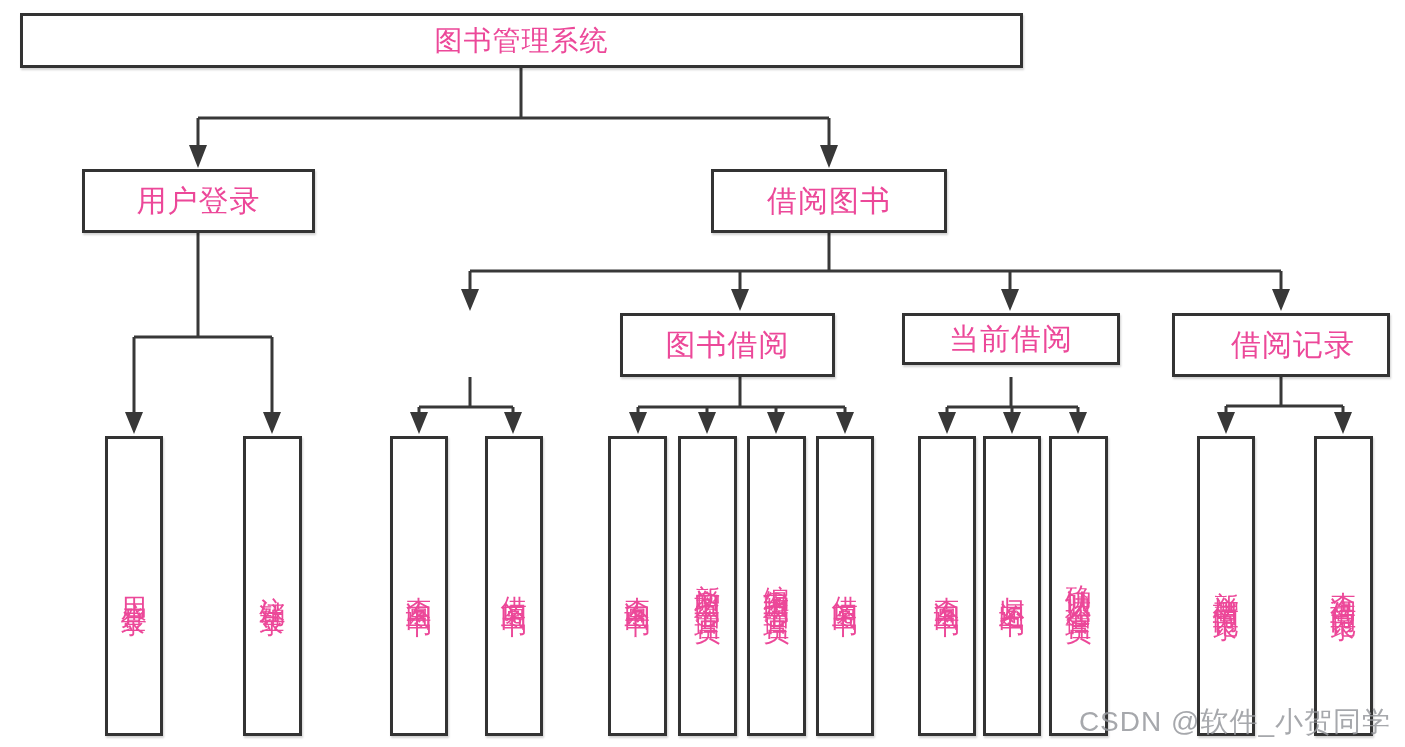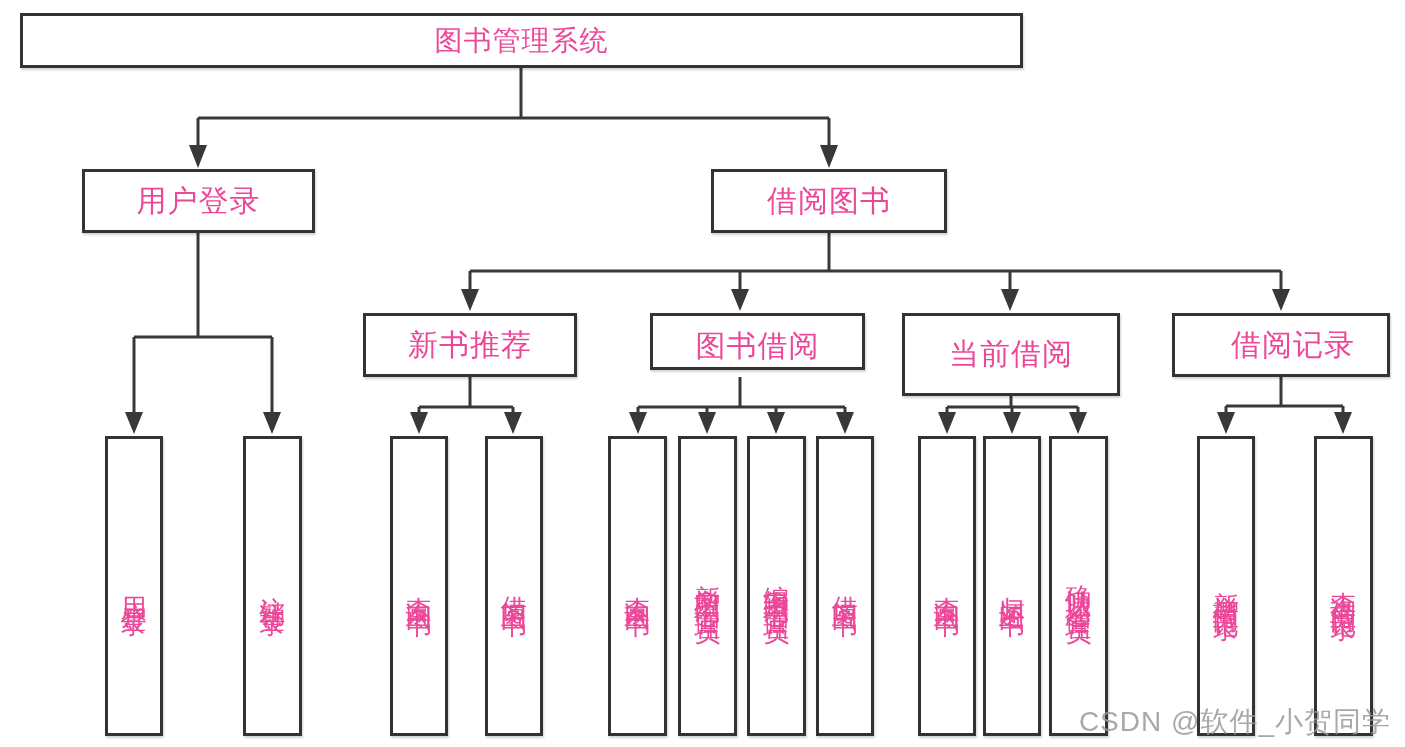--- a/index.html
+++ b/index.html
@@ -107,27 +107,24 @@
     <span>图书管理系统</span>
   </div>
 
   <div class="node lvl" style="left:82px; top:169px; width:233px; height:64px;">
     <span>用户登录</span>
   </div>
   <div class="node lvl" style="left:711px; top:169px; width:236px; height:64px;">
     <span>借阅图书</span>
   </div>
 
-  <div class="node lvl" style="left:363px; top:313px; width:214px; height:64px;">
-    <span>新书推荐</span>
-  </div>
-  <div class="node lvl" style="left:650px; top:313px; width:215px; height:57px;align-items:flex-end;">
+  <div class="node lvl" style="left:620px; top:313px; width:215px; height:64px;">
     <span>图书借阅</span>
   </div>
-  <div class="node lvl" style="left:902px; top:313px; width:218px; height:83px;">
+  <div class="node lvl" style="left:902px; top:313px; width:218px; height:52px;">
     <span>当前借阅</span>
   </div>
   <div class="node lvl" style="left:1172px; top:313px; width:218px; height:64px;padding-left:24px;">
     <span>借阅记录</span>
   </div>
 
   <div class="node leaf" style="left:105px; top:436px; width:58px; height:300px;">
     <span class="vtext">用户登录</span>
   </div>
   <div class="node leaf" style="left:243px; top:436px; width:59px; height:300px;">

